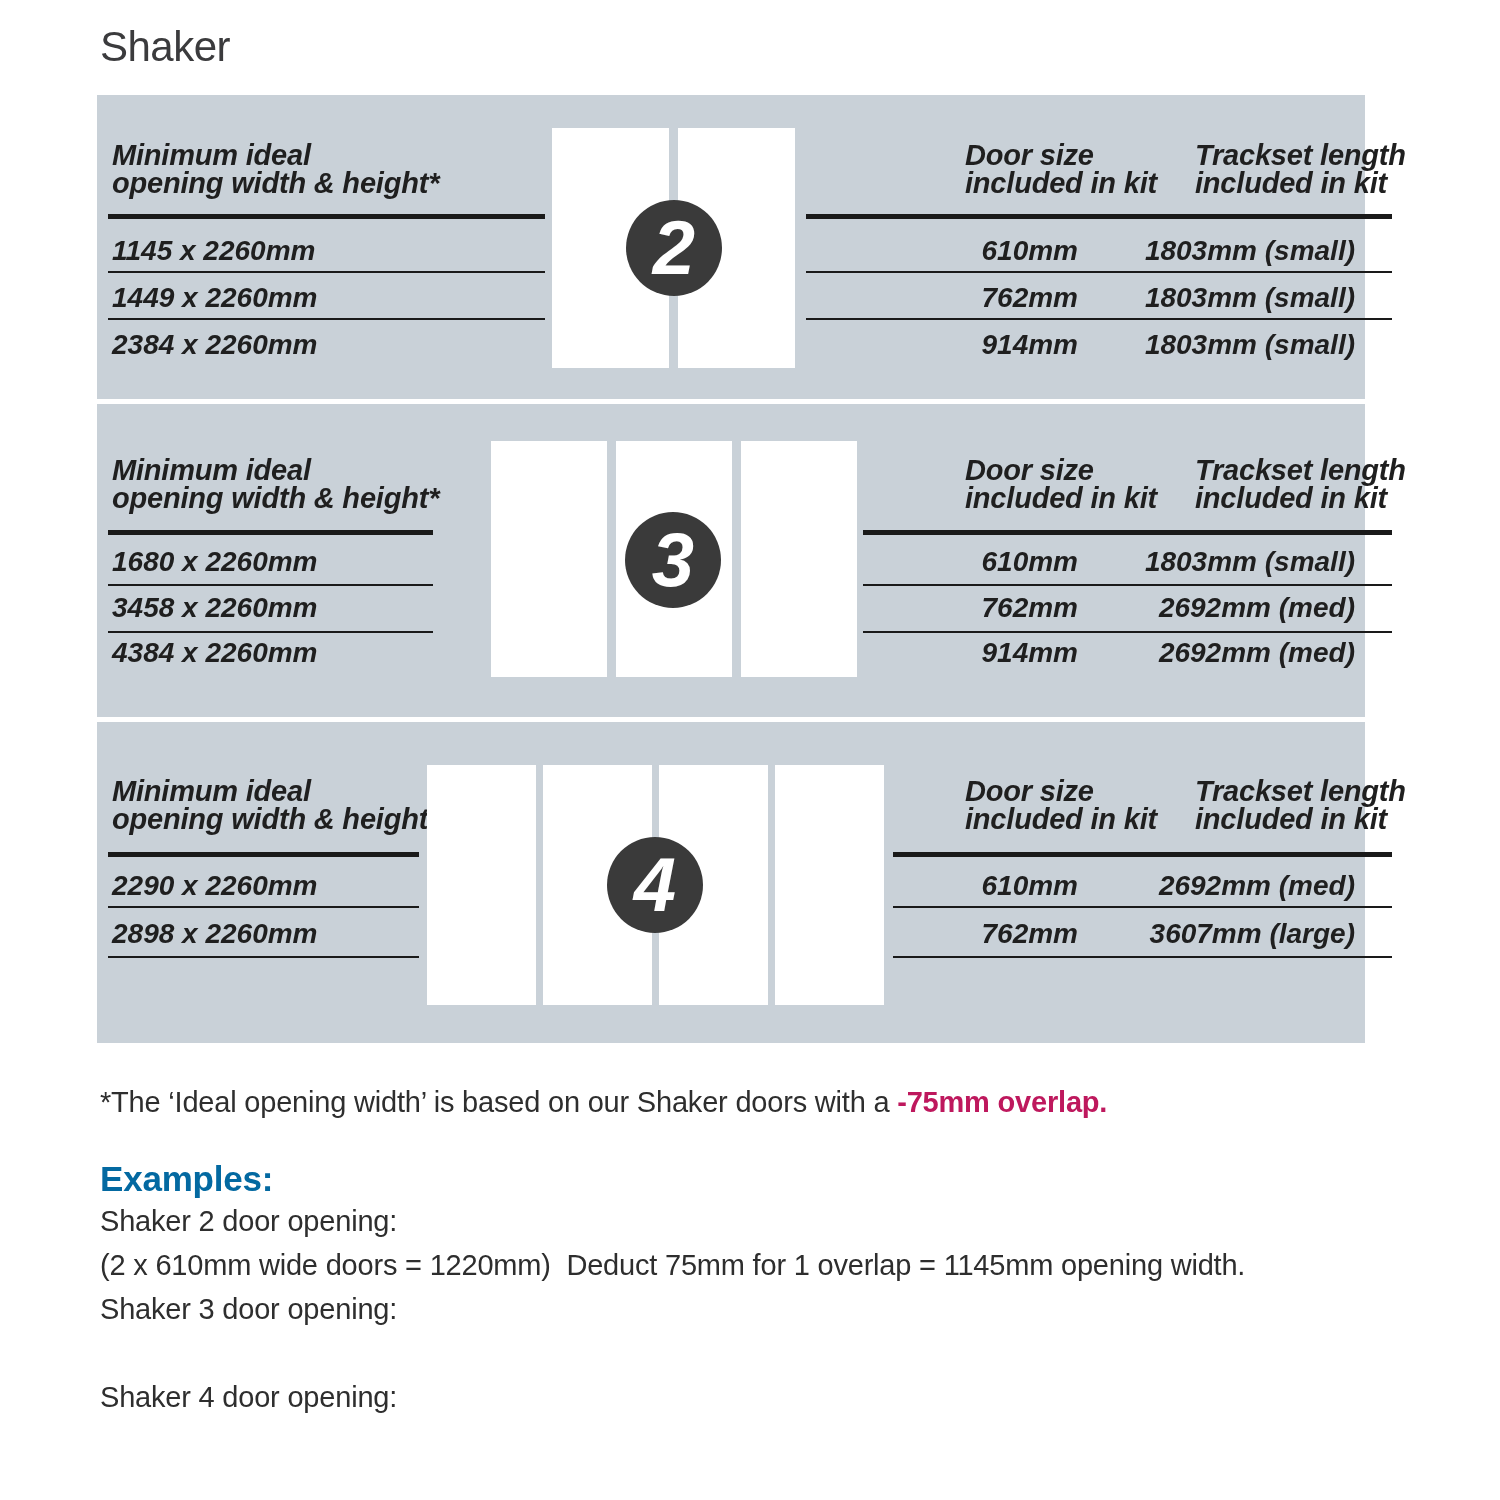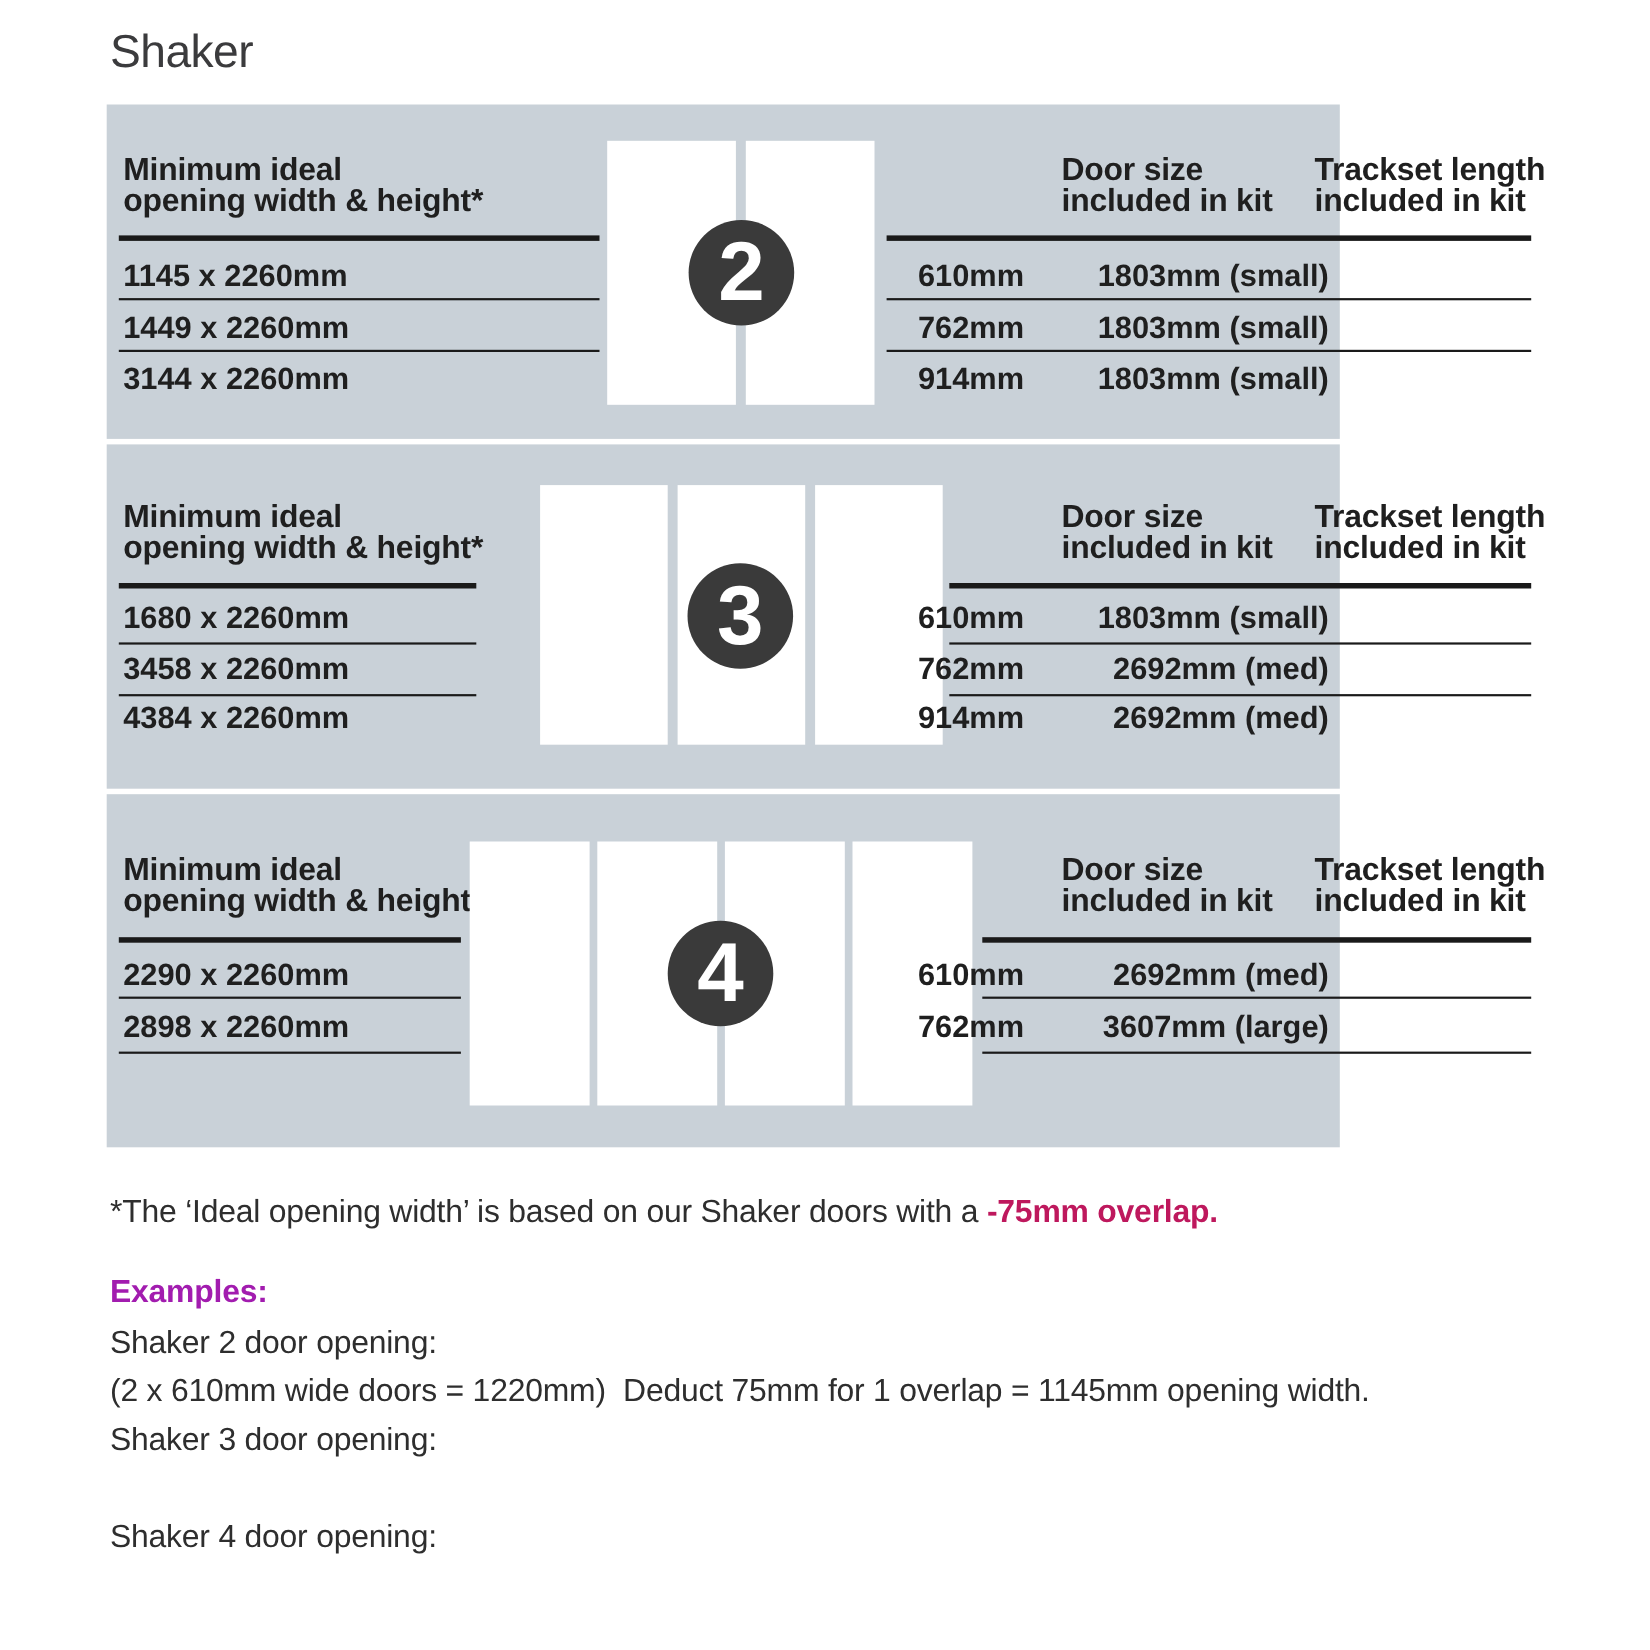--- a/index.html
+++ b/index.html
@@ -1,36 +1,36 @@
 <!DOCTYPE html>
 <html style="--panel-bg: #c9d1d8; --line: #1a1a1a; --text: #1f1f1f; --circle-bg: #3a3a3a; --body-text: #2e2e2e;"><head>
 <meta charset="utf-8">
 <style>
   html,body{margin:0;padding:0;background:#ffffff;}
   .page{position:relative;width:1500px;height:1500px;background:#ffffff;overflow:hidden;
         font-family:"Liberation Sans","DejaVu Sans",sans-serif;}
   .title{position:absolute;left:100px;top:24px;margin:0;font-size:42px;font-weight:500;
          color:#3b3b3d;letter-spacing:-0.5px;line-height:1.1;}
-  .panel{position:absolute;left:97px;width:1121px;background:var(--panel-bg,#c9d1d8);}
+  .panel{position:absolute;left:97px;width:1268px;background:var(--panel-bg,#c9d1d8);font-style:italic;}
   .hdr{position:absolute;font-size:29px;font-weight:bold;line-height:28px;
        color:var(--text,#1f1f1f);letter-spacing:-0.2px;white-space:nowrap;}
   .size-row{position:absolute;left:15px;font-size:28px;font-weight:bold;line-height:30px;
        color:var(--text,#1f1f1f);white-space:nowrap;}
   .rval{position:absolute;font-size:28px;font-weight:bold;line-height:30px;
        color:var(--text,#1f1f1f);text-align:right;white-space:nowrap;}
   .thick{position:absolute;height:5px;background:var(--line,#1a1a1a);}
   .thin{position:absolute;height:2px;background:var(--line,#1a1a1a);}
   .door{position:absolute;background:#ffffff;}
   .circle{position:absolute;width:96px;height:96px;border-radius:50%;
           background:var(--circle-bg,#3a3a3a);display:flex;align-items:center;justify-content:center;}
   .circle span{color:#ffffff;font-size:76px;font-weight:bold;line-height:1;}
   .footnote{position:absolute;left:100px;top:1086px;font-size:29px;color:var(--body-text,#2e2e2e);
             letter-spacing:-0.2px;}
   .footnote b{color:#be185d;}
-  .ex-head{position:absolute;left:100px;font-size:29px;font-weight:bold;color:#a21caf;
+  .ex-head{position:absolute;left:100px;font-size:35px;font-weight:bold;color:#0369a1;
            letter-spacing:-0.2px;}
   .ex-line{position:absolute;left:100px;font-size:29px;color:var(--body-text,#2e2e2e);
            white-space:pre-wrap;letter-spacing:-0.2px;}
 </style>
 </head>
 <body>
 
 <div class="page">
 
   <h1 class="title">Shaker</h1>
@@ -38,21 +38,21 @@
   <section class="panel" style="top:95px;height:304px">
     <div class="hdr" style="left:15px;top:46px">
       <div>Minimum ideal</div>
       <div>opening width &amp; height*</div>
     </div>
     <div class="thick" style="left:11px;top:119px;width:437px"></div>
     <div class="size-row" style="top:141px">1145 x 2260mm</div>
     <div class="thin" style="left:11px;top:176px;width:437px"></div>
     <div class="size-row" style="top:188px">1449 x 2260mm</div>
     <div class="thin" style="left:11px;top:223px;width:437px"></div>
-    <div class="size-row" style="top:235px">3144 x 2260mm</div>
+    <div class="size-row" style="top:235px">2384 x 2260mm</div>
 
     <div class="door" style="left:455px;top:33px;width:117px;height:240px"></div>
     <div class="door" style="left:581px;top:33px;width:117px;height:240px"></div>
     <div class="circle" style="left:529px;top:105px">
       <span>2</span>
     </div>
 
     <div class="hdr" style="left:868px;top:46px">
       <div>Door size</div>
       <div>included in kit</div>

